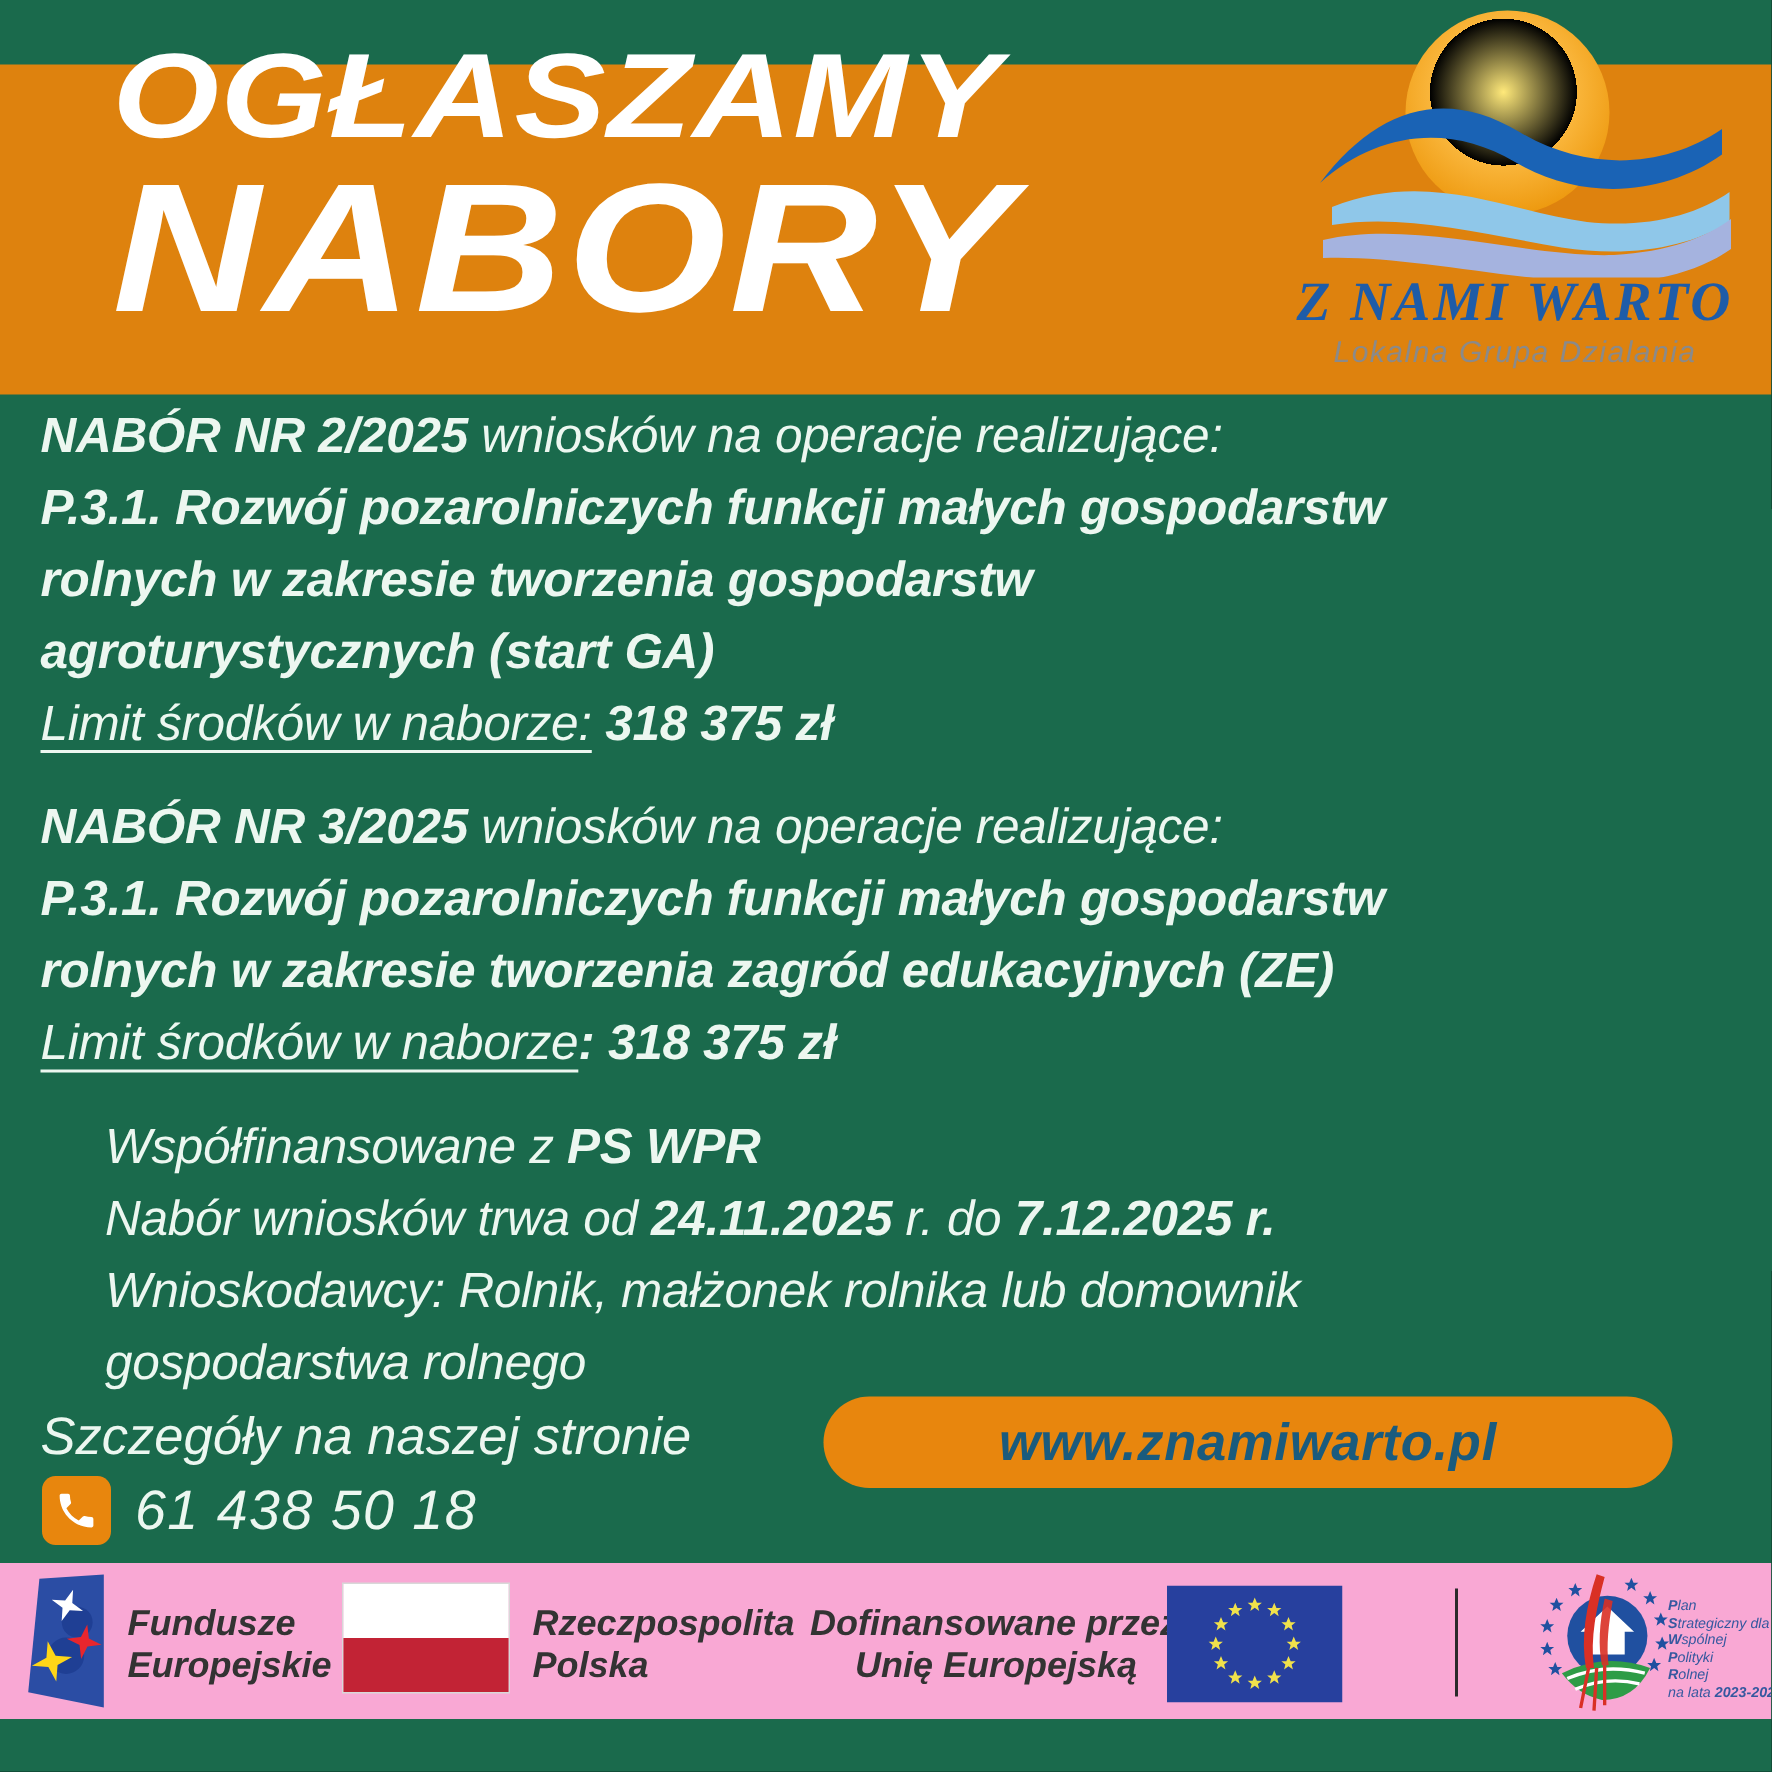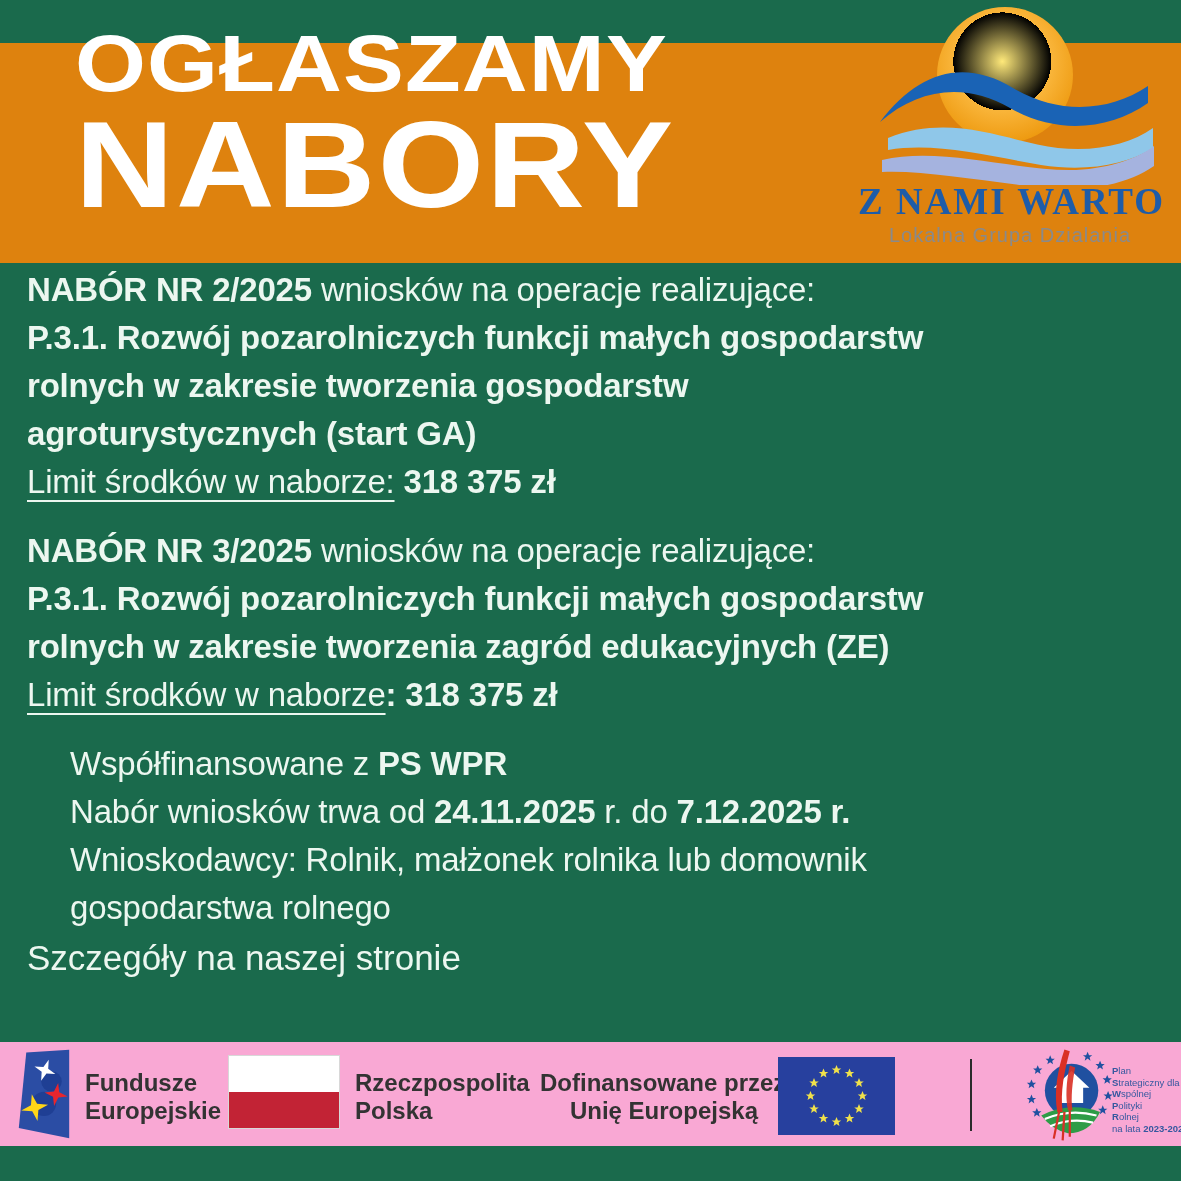--- a/index.html
+++ b/index.html
@@ -1,19 +1,20 @@
 <!DOCTYPE html>
 <html><head>
 <meta charset="utf-8">
 <style>
   html,body{margin:0;padding:0;background:#0d3b2a;}
   .poster{
     position:relative;width:1181px;height:1181px;overflow:hidden;
     background:#1A6A4C;
     font-family:"Liberation Sans", sans-serif;
+    font-style:italic;
   }
   
   .banner{position:absolute;left:0;top:43px;width:1181px;height:220px;background:#DE820E;}
   .title1,.title2{
     position:absolute;left:75px;margin:0;color:#ffffff;font-weight:800;
     transform-origin:left top;white-space:nowrap;z-index:3;line-height:1;
   }
   .title1{top:24px;font-size:80px;transform:scaleX(1.14);letter-spacing:1px;}
   .title2{top:104px;font-size:122px;transform:scaleX(1.12);letter-spacing:2px;}
   .logo{position:absolute;left:858px;top:0;width:304px;height:260px;z-index:2;}
@@ -104,21 +105,32 @@
 
   <div class="block block3">
     <p class="line"><span>Współfinansowane z </span><span class="bld">PS WPR</span></p>
     <p class="line"><span>Nabór wniosków trwa od </span><span class="bld">24.11.2025</span><span> r. do </span><span class="bld">7.12.2025 r.</span></p>
     <p class="line">Wnioskodawcy: Rolnik, małżonek rolnika lub domownik</p>
     <p class="line">gospodarstwa rolnego</p>
   </div>
 
   <p class="website-label">Szczegóły na naszej stronie</p>
 
-
+  <div class="pill">
+    <span>www.znamiwarto.pl</span>
+  </div>
+
+  <div class="phone-row">
+    <span class="phone-icon">
+      <svg width="30" height="30" viewBox="0 0 24 24">
+          <path fill="#ffffff" d="M6.62 10.79c1.44 2.83 3.76 5.14 6.59 6.59l2.2-2.2c.27-.27.67-.36 1.02-.24 1.12.37 2.33.57 3.57.57.55 0 1 .45 1 1V20c0 .55-.45 1-1 1-9.39 0-17-7.61-17-17 0-.55.45-1 1-1h3.5c.55 0 1 .45 1 1 0 1.25.2 2.45.57 3.57.11.35.03.74-.25 1.02l-2.2 2.2z"></path>
+        </svg>
+    </span>
+    <span class="phone-number">61 438 50 18</span>
+  </div>
 
   <div class="footer">
 
     <svg class="abs" style="left:16px;top:5px;" width="56" height="95" viewBox="0 0 60 100">
       <defs>
         <path id="sp" d="M0,-14 L3.2,-3.2 L14,0 L3.2,3.2 L0,14 L-3.2,3.2 L-14,0 L-3.2,-3.2 Z"></path>
       </defs>
       <polygon points="11,5 57,2 57,97 3,86" fill="#2B4DA4"></polygon>
       <circle cx="38" cy="36" r="11" fill="#1F3F94"></circle>
       <circle cx="30" cy="60" r="13" fill="#1F3F94"></circle>

